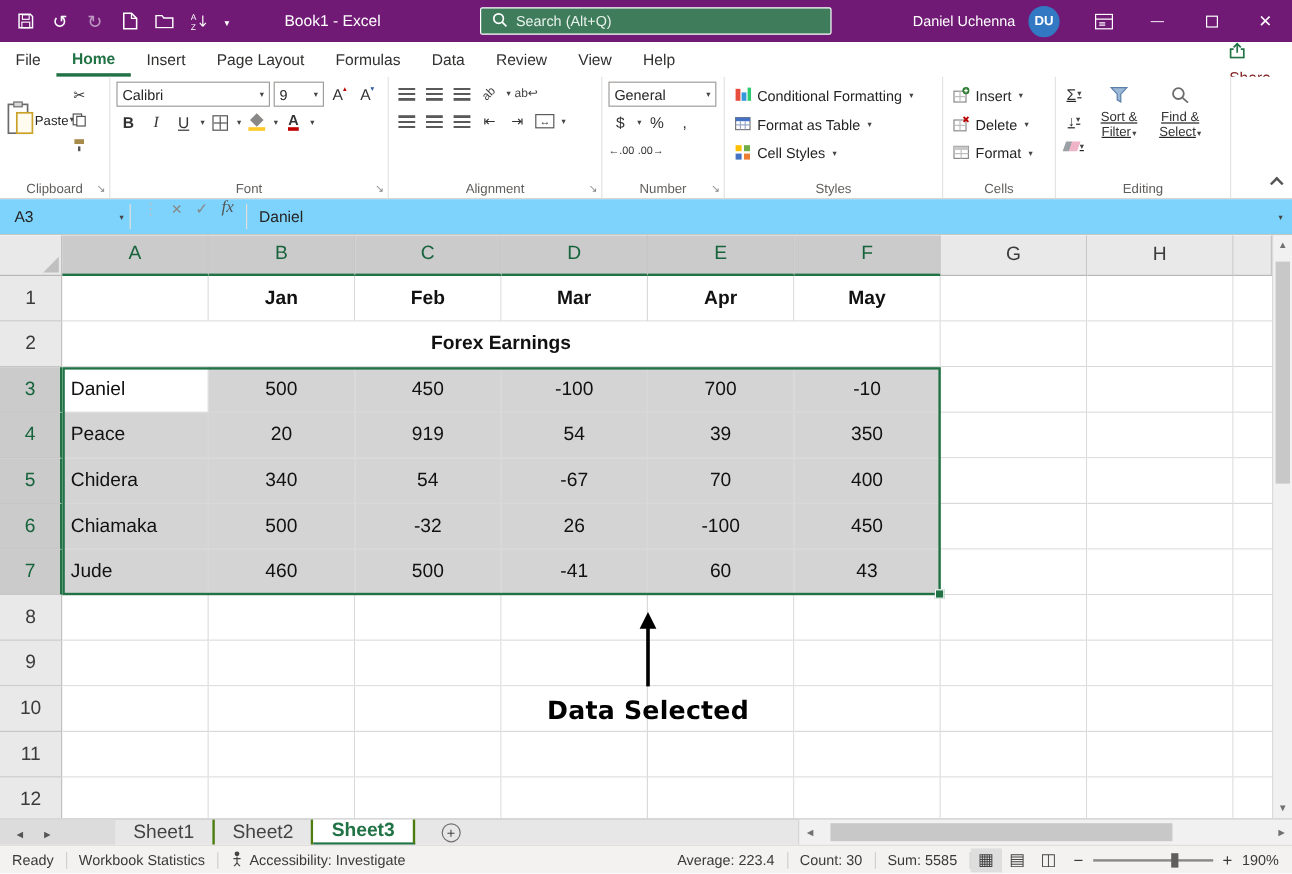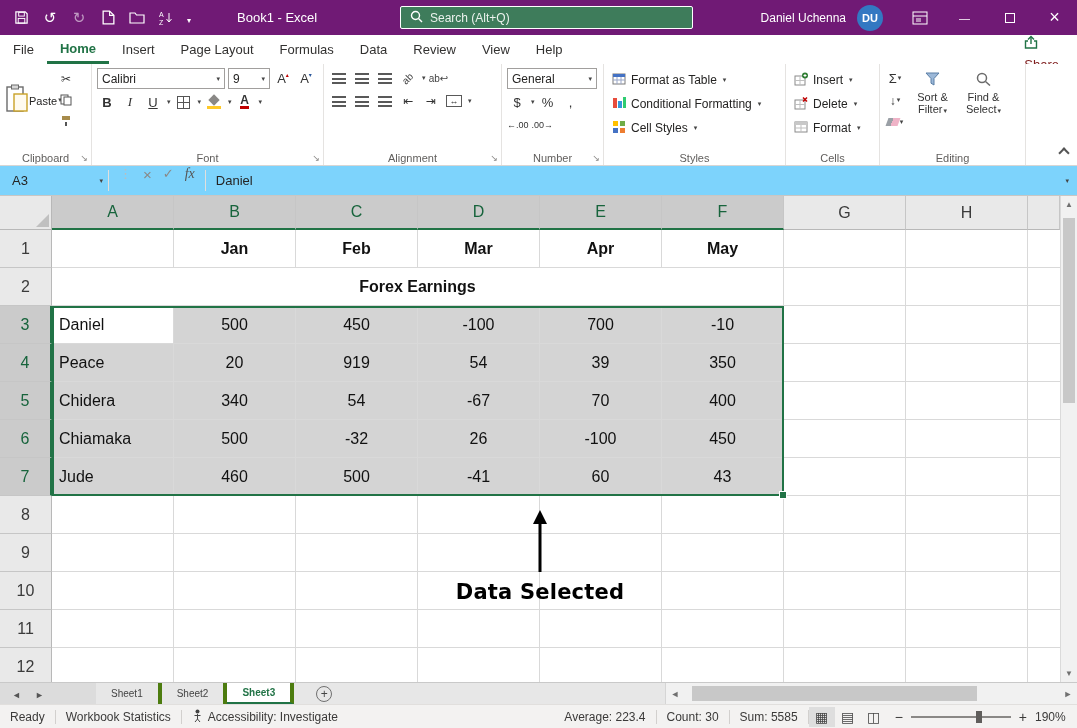--- a/index.html
+++ b/index.html
@@ -82,21 +82,21 @@
   
   .combo.numfmt { width: 90px; }
   .i-decdec::after { content: "←.00"; font-size: 9px; }
   .i-decinc::after { content: ".00→"; font-size: 9px; }
 
   
   .stylerow { display: flex; align-items: center; gap: 5px; height: 24px; font-size: 12px; padding: 0 3px; }
   .cellrow { display: flex; align-items: center; gap: 5px; height: 24px; font-size: 12px; padding: 0 3px; }
 
   
-  .edit-body { display: flex; gap: 4px; }
+  .edit-body { display: flex; gap: 4px; text-decoration: underline; }
   .edit-smallcol { display: flex; flex-direction: column; gap: 2px; }
   .edit-smallcol .sbtn { height: 20px; }
   .icon-sum::after { content: "Σ"; font-size: 13px; }
   .icon-filldown::after { content: "↓"; font-size: 12px; }
   .i-eraser { width: 12px; height: 8px; background: linear-gradient(90deg, #9AA0A6 0 5px, #EFB3C7 5px 12px); transform: skewX(-20deg); display: inline-block; }
   .bigbtn { display: flex; flex-direction: column; align-items: center; width: 47px; font-size: 11px; line-height: 12px; padding-top: 4px; text-align: center; color: #333; }
   .bigbtn svg { margin-bottom: 3px; }
   #ribbon-collapse { position: absolute; right: 9px; bottom: 8px; width: 8px; height: 8px; border-left: 2px solid #555; border-top: 2px solid #555; transform: rotate(45deg); }
 
   
@@ -145,21 +145,21 @@
   .vs-arr.bottom { position: absolute; bottom: 0; left: 0; right: 0; }
   .icon-tri-up::after { content: "▲"; }
   .icon-tri-dn::after { content: "▼"; }
   #vthumb { position: absolute; left: 2px; top: 22px; width: 12px; height: 185px; background: #C8C8C8; }
 
   
   #sheetbar { position: absolute; left: 0; top: 682px; width: 1077px; height: 22px; background: #E7E7E7; display: flex; align-items: stretch; border-top: 1px solid #C9C9C9; }
   #tabnav { width: 96px; display: flex; align-items: center; gap: 14px; padding-left: 12px; background: #DCDCDC; color: #555; }
   .icon-tri-l::after { content: "◄"; font-size: 9px; }
   .icon-tri-r::after { content: "►"; font-size: 9px; }
-  .sheet-tab { padding: 0 15px; display: flex; align-items: center; font-size: 10px; color: #444; border-right: 4px solid #4d7c0f; }
+  .sheet-tab { padding: 0 15px; display: flex; align-items: center; font-size: 16px; color: #444; border-right: 2px solid #4d7c0f; }
   .sheet-tab.active { background: #fff; color: #217346; font-weight: 700; border-bottom: 2px solid #217346; }
   #add-sheet { width: 16px; height: 16px; border: 1px solid #707070; border-radius: 50%; align-self: center; margin-left: 22px; display: flex; align-items: center; justify-content: center; font-size: 12px; color: #444; line-height: 1; }
   #add-sheet::after { content: "+"; }
   #hscroll { margin-left: auto; width: 412px; display: flex; align-items: center; background: #F1F1F1; border-left: 1px solid #D5D5D5; }
   .hs-arr { width: 18px; display: flex; align-items: center; justify-content: center; color: #707070; }
   #htrack { flex: 1; position: relative; height: 100%; }
   #hthumb { position: absolute; left: 2%; top: 3px; height: 15px; width: 76%; background: #C8C8C8; }
 
   
   #statusbar { position: absolute; left: 0; top: 704px; width: 1077px; height: 24px; background: #F3F2F1; border-top: 1px solid #E1DFDD; display: flex; align-items: center; font-size: 12px; color: #3B3A39; }
@@ -398,37 +398,37 @@
       <span class="sbtn i-decinc"></span>
     </div>
     <span class="grp-label">Number</span>
     <span class="launcher"></span>
   </div>
 
   <div class="grp" style="width:182px">
     <div class="stylerow">
       <span>
         <svg width="14" height="14">
+            <rect x="1" y="2" width="4" height="10" fill="#E74C3C"></rect>
+            <rect x="6" y="5" width="4" height="7" fill="#3498DB"></rect>
+            <rect x="11" y="1" width="3" height="11" fill="#2ECC71"></rect>
+          </svg>
+      </span>
+      <span>Conditional Formatting</span>
+        <span class="dd"></span>
+    </div>
+    <div class="stylerow">
+      <span>
+        <svg width="14" height="14">
             <rect x="1" y="2" width="12" height="10" fill="#fff" stroke="#7A7A7A"></rect>
             <rect x="1" y="2" width="12" height="3" fill="#4472C4"></rect>
             <path d="M1 8 h12 M5 5 v7 M9 5 v7" stroke="#9AA7C8"></path>
           </svg>
       </span>
       <span>Format as Table</span>
-        <span class="dd"></span>
-    </div>
-    <div class="stylerow">
-      <span>
-        <svg width="14" height="14">
-            <rect x="1" y="2" width="4" height="10" fill="#E74C3C"></rect>
-            <rect x="6" y="5" width="4" height="7" fill="#3498DB"></rect>
-            <rect x="11" y="1" width="3" height="11" fill="#2ECC71"></rect>
-          </svg>
-      </span>
-      <span>Conditional Formatting</span>
         <span class="dd"></span>
     </div>
     <div class="stylerow">
       <span>
         <svg width="14" height="14">
             <rect x="1" y="1" width="5" height="5" fill="#FFC000"></rect>
             <rect x="8" y="1" width="5" height="5" fill="#70AD47"></rect>
             <rect x="1" y="8" width="5" height="5" fill="#4472C4"></rect>
             <rect x="8" y="8" width="5" height="5" fill="#ED7D31"></rect>
           </svg>

